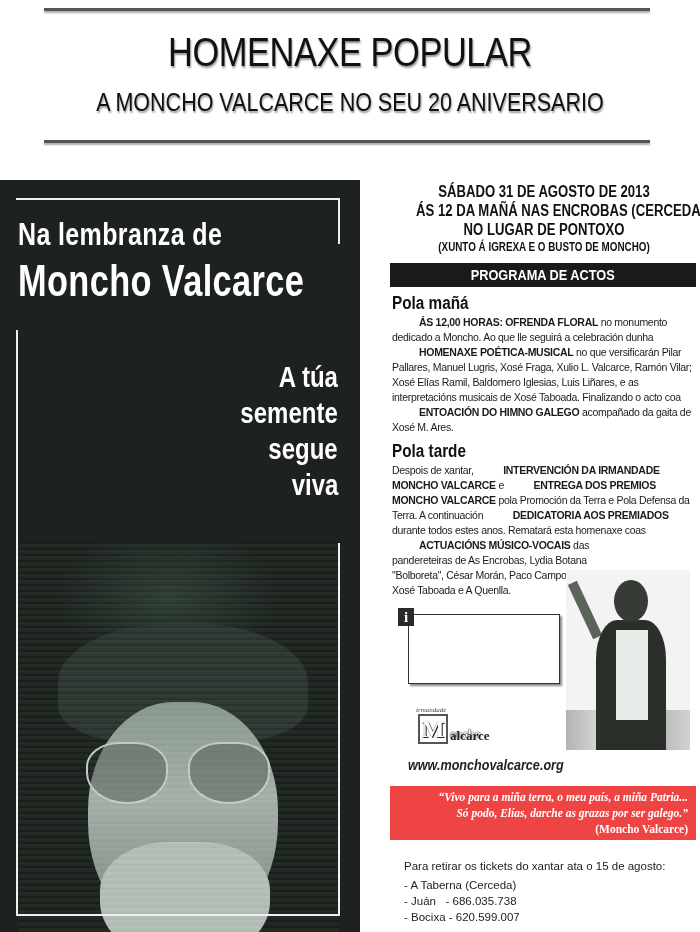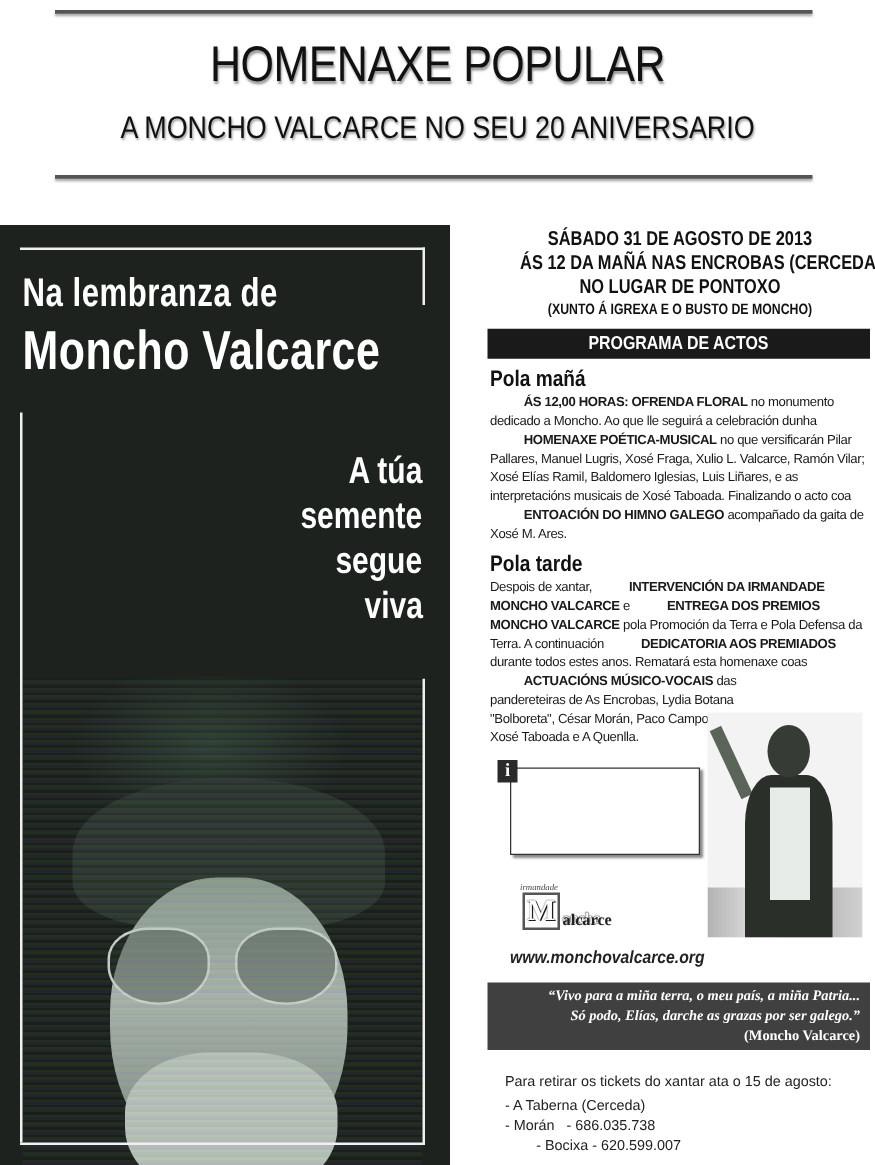--- a/index.html
+++ b/index.html
@@ -49,21 +49,21 @@
   #speaker .crowd { position:absolute; left:0; bottom:0; width:124px; height:40px; background:linear-gradient(90deg,#888 0,#ccc 30%,#777 60%,#bbb 100%); opacity:0.6; }
 
   #logo { position:absolute; left:416px; top:706px; width:100px; height:38px; }
   #logo-small { position:absolute; left:0; top:0; font-family:"Liberation Serif", serif; font-style:italic; font-size:7px; color:#444; }
   #logo-m { position:absolute; left:2px; top:8px; width:26px; height:26px; border:2px solid #555; font-family:"Liberation Serif", serif; font-weight:bold; font-size:24px; line-height:26px; text-align:center; color:#fff; text-shadow:0 0 1px #000, 1px 1px 0 #222; background:#fff; }
   #logo-w1 { position:absolute; left:34px; top:21px; font-family:"Liberation Serif", serif; font-weight:bold; font-size:12px; color:#fff; text-shadow:0 0 1px #000,0 0 1px #000; }
   #logo-w2 { position:absolute; left:34px; top:22px; font-family:"Liberation Serif", serif; font-weight:bold; font-size:13px; color:#222; }
 
   #url { position:absolute; left:408px; top:757px; font-weight:bold; font-style:italic; font-size:14px; color:#222; transform:scaleX(0.9); transform-origin:left; }
 
-  #quote { position:absolute; left:390px; top:786px; width:306px; height:54px; background:#404040; color:#fff; font-family:"Liberation Serif", serif; font-style:italic; font-weight:bold; font-size:11.5px; line-height:16px; text-align:right; padding:3px 8px 0 0; box-sizing:border-box; }
+  #quote { position:absolute; left:390px; top:786px; width:306px; height:54px; background:#ef4444; color:#fff; font-family:"Liberation Serif", serif; font-style:italic; font-weight:bold; font-size:11.5px; line-height:16px; text-align:right; padding:3px 8px 0 0; box-sizing:border-box; }
   #quote .author { font-style:normal; }
 
   #tickets { position:absolute; left:404px; top:858px; font-size:11.5px; color:#222; line-height:16px; }
   #tickets .first { margin-bottom:3px; }
 </style>
 </head>
 <body>
 
 <div class="rule" style="top:8px;"></div>
 <div id="title">HOMENAXE POPULAR</div>
@@ -135,15 +135,15 @@
 
 <div id="quote">
   <div>“Vivo para a miña terra, o meu país, a miña Patria...</div>
   <div>Só podo, Elías, darche as grazas por ser galego.”</div>
   <div class="author">(Moncho Valcarce)</div>
 </div>
 
 <div id="tickets">
   <div class="first">Para retirar os tickets do xantar ata o 15 de agosto:</div>
   <div style="white-space:pre;">- A Taberna (Cerceda)</div>
-  <div style="white-space:pre;">- Morán   - 686.035.738</div>
-  <div style="white-space:pre;margin-left:25px;">- Bocixa - 620.599.007</div>
+  <div style="white-space:pre;">- Juán   - 686.035.738</div>
+  <div style="white-space:pre;">- Bocixa - 620.599.007</div>
 </div>
 
 </body></html>

